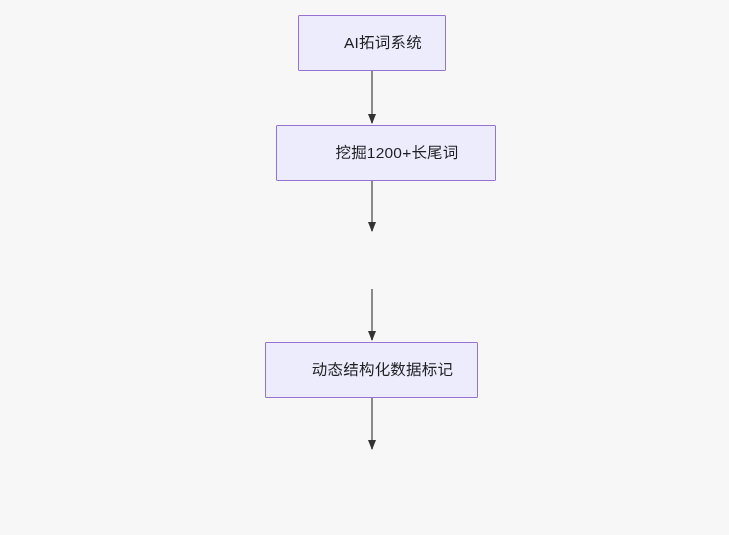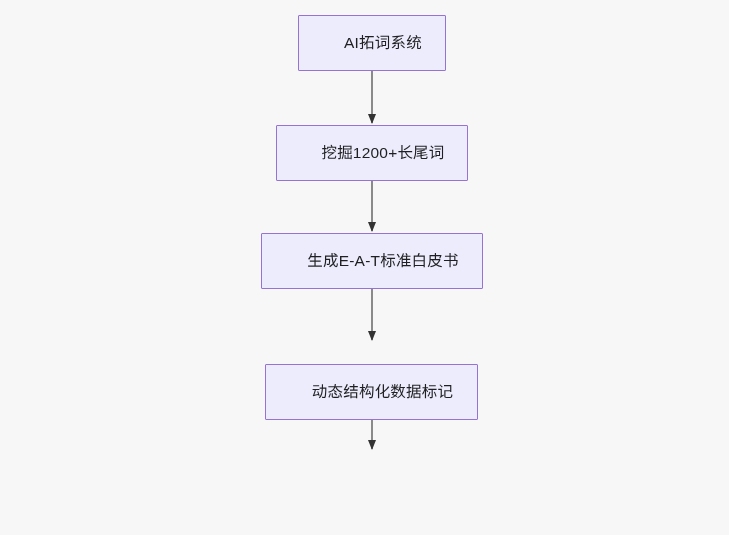--- a/index.html
+++ b/index.html
@@ -48,23 +48,23 @@
     line-height: 1.2;
     color: #1f1f21;
     letter-spacing: 0.2px;
     white-space: nowrap;
     text-align: center;
     user-select: none;
   }
 
   
   #node-0 { left: 298px; top: 15px;  width: 148px; height: 56px; }
-  #node-1 { left: 276px; top: 125px; width: 192px; height: 56px; }
+  #node-1 { left: 276px; top: 125px; width: 220px; height: 56px; }
   #node-2 { left: 261px; top: 233px; width: 222px; height: 56px; }
-  #node-3 { left: 265px; top: 342px; width: 213px; height: 56px; margin-top: 22px; }
+  #node-3 { left: 265px; top: 342px; width: 213px; height: 56px; }
   #node-4 { left: 254px; top: 451px; width: 236px; height: 56px; }
 </style>
 </head>
 <body>
 
 <div id="flowchart">
 
   <svg id="flow-svg" viewBox="0 0 729 535" xmlns="http://www.w3.org/2000/svg">
     <defs>
       <marker id="arrowhead" markerWidth="10" markerHeight="8" refX="9" refY="4" orient="auto" markerUnits="userSpaceOnUse">
@@ -82,22 +82,19 @@
   </svg>
 
   <div class="flow-node" id="node-0">
     <span class="flow-node-label">AI拓词系统</span>
   </div>
 
   <div class="flow-node" id="node-1">
     <span class="flow-node-label">挖掘1200+长尾词</span>
   </div>
 
-  <div class="flow-node" id="node-2">
-    <span class="flow-node-label">生成E-A-T标准白皮书</span>
-  </div>
 
   <div class="flow-node" id="node-3">
     <span class="flow-node-label">动态结构化数据标记</span>
   </div>
 
 
 </div>
 
 </body></html>

